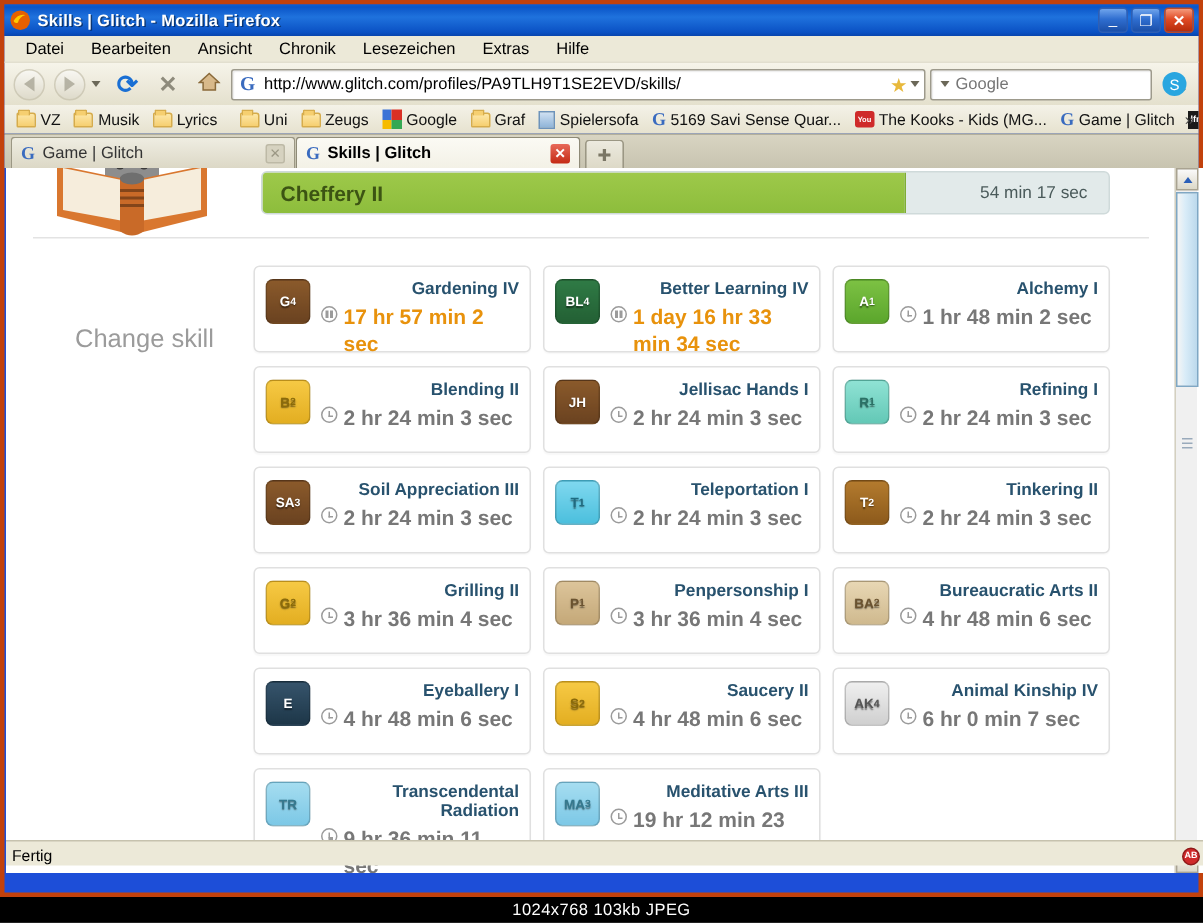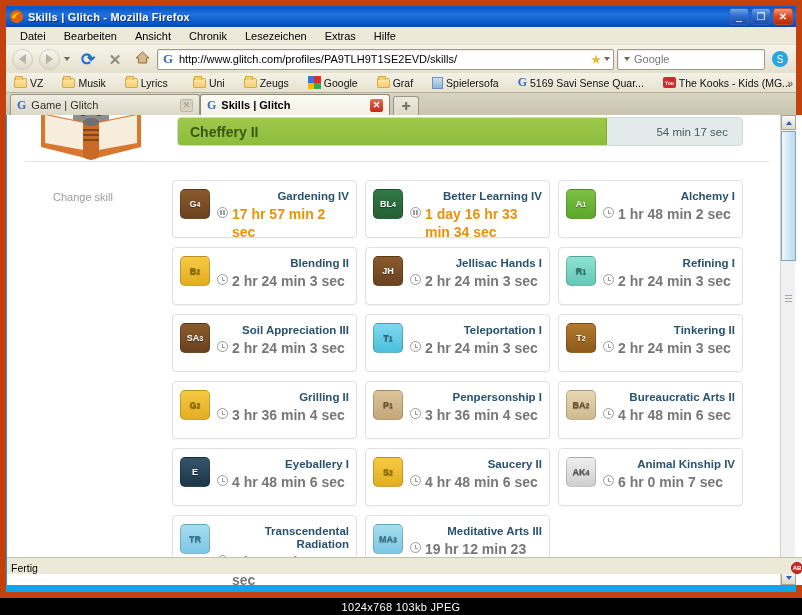--- a/index.html
+++ b/index.html
@@ -6,21 +6,21 @@
   html, body {
     width: 802px; height: 615px;
     font-family: "Liberation Sans", sans-serif;
     background: #000;
     overflow: hidden;
   }
   #screen { width: 802px; height: 615px; position: relative; background:#000; }
 
   
   .ffwin { position:absolute; left:0; top:0; width:802px; height:598px;
-           background:#0ea5e9; border:6px solid #c2410c; }
+           background:#1d4ed8; border:3px solid #c2410c; }
 
   
   .titlebar {
     height:21px; width:100%;
     background: linear-gradient(to bottom,#0a60d2 0%,#0a55c8 8%,#1f72dd 40%,#0a51c4 88%,#0845ad 100%);
     display:flex; align-items:center; padding-left:3px; position:relative;
   }
   .tb-favicon { width:15px; height:15px; margin-right:4px; position:relative; flex:0 0 auto; }
   .tb-title { color:#fff; font-size:11px; font-weight:bold; letter-spacing:.2px;
               text-shadow:1px 1px 0 rgba(0,0,0,.45); white-space:nowrap; }
@@ -64,21 +64,21 @@
   .searchbar { width:148px; height:21px; background:#fff; border:1px solid #9d9a8c;
                border-radius:2px; display:flex; align-items:center; padding:0 3px;
                box-shadow: inset 1px 1px 1px rgba(0,0,0,.08); }
   .search-placeholder { font-size:11px; color:#888; flex:1; margin-left:4px; }
   .magnifier { color:#6b6858; font-size:12px; }
   .gicon { width:13px; height:13px; display:grid; grid-template-columns:1fr 1fr; grid-template-rows:1fr 1fr; }
   .gicon i { display:block; }
 
   
   .bmbar { height:20px; background:linear-gradient(to bottom,#f4f2e8,#e6e2cf);
-           display:flex; align-items:center; padding:0 4px; gap:11px;
+           display:flex; align-items:center; padding:0 4px; gap:1px;
            border-bottom:1px solid #b4b09c; overflow:hidden; position:relative;}
   .bm { display:flex; align-items:center; gap:3px; padding:1px 4px; font-size:10.5px;
         color:#111; white-space:nowrap; }
   .folder { width:13px;height:10px; background:linear-gradient(to bottom,#fde7a8,#f6cf70);
             border:1px solid #d6ac4c; border-radius:1px 2px 1px 1px; position:relative; flex:0 0 auto;}
   .folder:before{content:"";position:absolute;left:0;top:-3px;width:6px;height:3px;
                  background:#f6cf70;border:1px solid #d6ac4c;border-bottom:none;border-radius:1px 1px 0 0;}
   .bm-g { color:#3a6bbf; font-weight:bold; font-size:12px; font-family:"Liberation Serif",serif; }
   .chevrons { position:absolute; right:3px; font-size:11px; color:#444; }
   .yt-ico { width:13px;height:11px;background:#cf2a2a;border-radius:2px;color:#fff;
@@ -107,21 +107,21 @@
             background:linear-gradient(to bottom,#eceadf,#ddd9c7);
             display:flex; align-items:center; justify-content:center; font-size:11px; color:#7a7665; }
 
   
   .viewport { position:absolute; left:1px; top:109px; width:800px; height:470px;
               background:#fff; overflow:hidden; }
   .page { position:absolute; left:0; top:0; width:786px; height:100%; background:#fff; }
 
   .topstrip { position:relative; height:57px; }
   .book { position:absolute; left:30px; top:-14px; width:108px; height:62px; }
-  .ctext { position:absolute; left:46px; top:76px; font-size:11px; color:#9b9b9b; }
+  .ctext { position:absolute; left:46px; top:104px; font-size:17px; color:#9b9b9b; }
 
   .progress-wrap { position:absolute; left:170px; top:2px; width:566px; height:29px;
                    background:#e2eaea; border:1px solid #cfdada; border-radius:4px; overflow:hidden;
                    display:flex; align-items:center; }
   .progress-fill { position:absolute; left:0; top:0; bottom:0; width:76%;
                    background:linear-gradient(to bottom,#9ec94a,#8dbd3c);
                    border-right:1px solid #7fae33; }
   .progress-label { position:relative; z-index:2; margin-left:12px; font-size:14px;
                     font-weight:bold; color:#3c5413; }
   .progress-time { position:absolute; right:14px; font-size:11.5px; color:#4a5a5a; z-index:2; }

